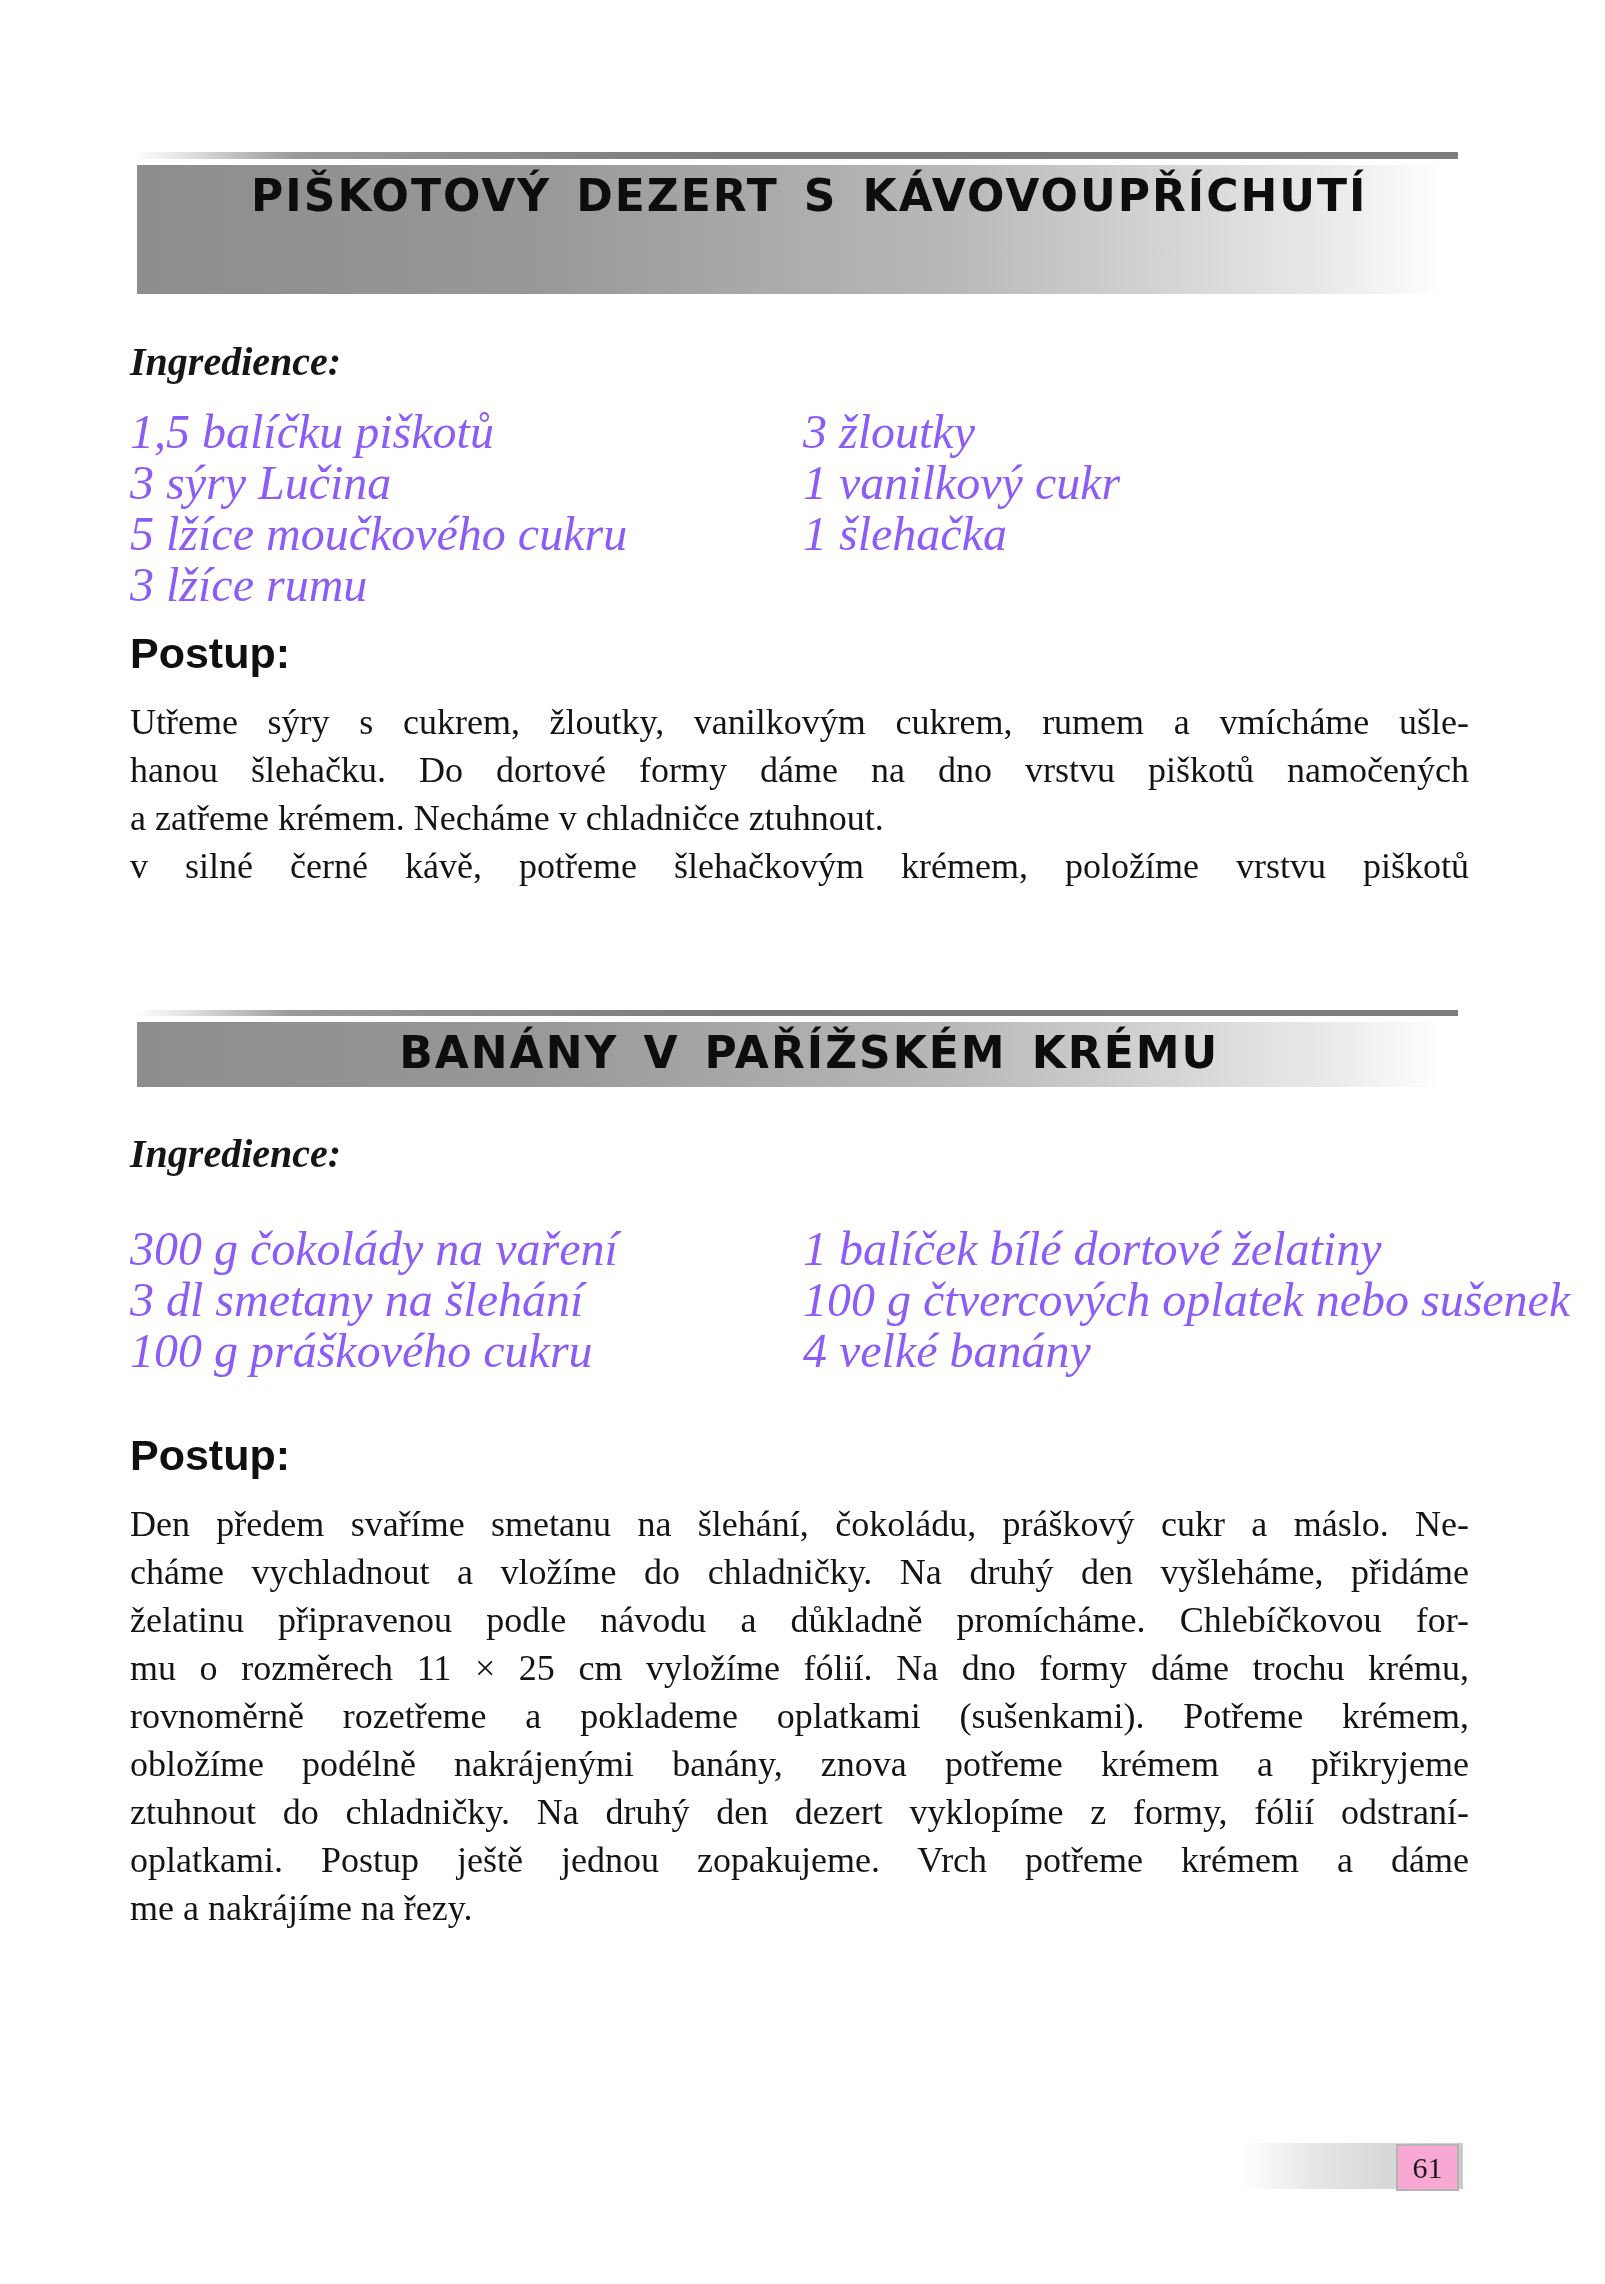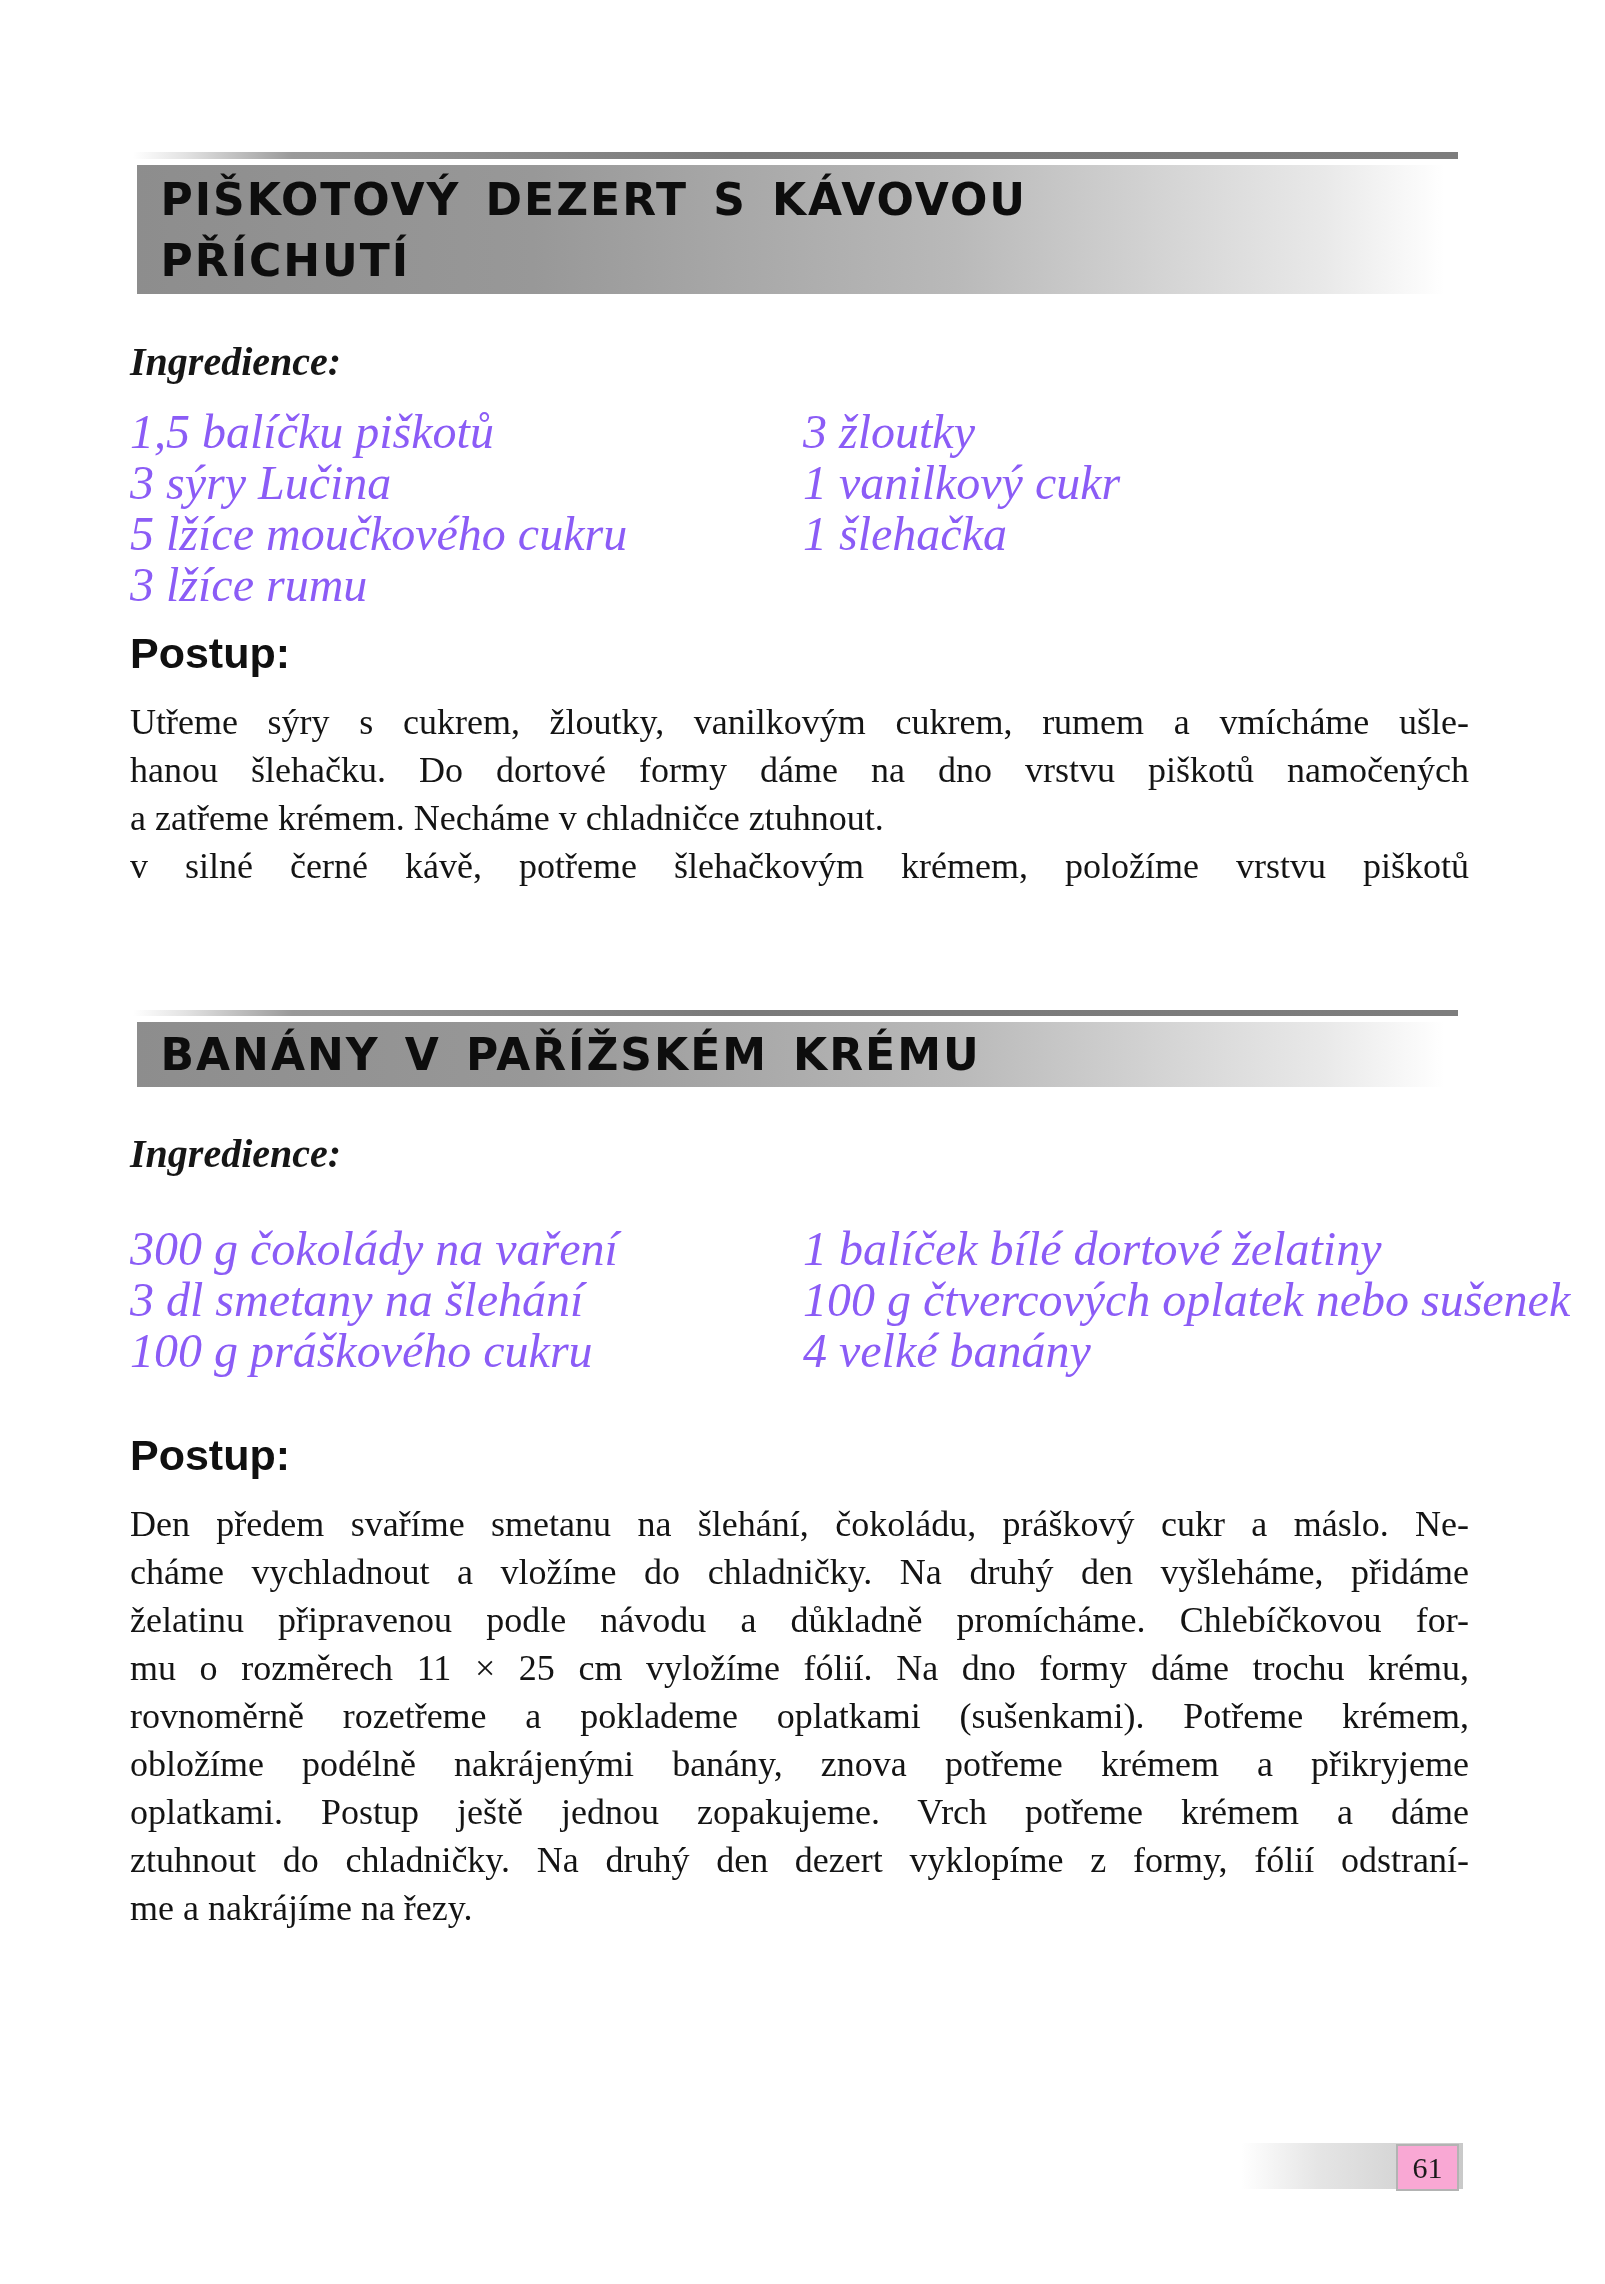--- a/index.html
+++ b/index.html
@@ -15,21 +15,21 @@
   .top-rule{
     position:absolute;height:6.9px;
     background:linear-gradient(90deg,#ffffff 0%,#e2e2e2 4%,#9a9a9a 12%,#7a7a7a 45%,#7d7d7d 100%);
   }
   .rule1{left:133px;top:152px;width:1325px;}
   .rule2{left:133px;top:1010px;width:1325px;height:5.9px;}
   
   .banner{
     position:absolute;left:137px;width:1321px;
     background:linear-gradient(90deg,#8d8d8d 0%,#989898 30%,#b9b9b9 62%,#e9e9e9 90%,#ffffff 99%);
-    display:flex;flex-direction:column;justify-content:center;
+    display:flex;flex-direction:row;justify-content:center;
     padding-left:23.5px;box-sizing:border-box;
   }
   .banner1{top:165px;height:129px;}
   .banner2{top:1022px;height:65px;}
   .banner-line{
     font-family:"DejaVu Sans", sans-serif;
     font-weight:bold;
     font-size:44px;
     line-height:61px;
     letter-spacing:2px;
@@ -151,22 +151,22 @@
 
   <div class="method-heading method-head2">Postup:</div>
 
   <div class="paragraph para2">
     <div class="method-line">Den předem svaříme smetanu na šlehání, čokoládu, práškový cukr a máslo. Ne-</div>
     <div class="method-line">cháme vychladnout a vložíme do chladničky. Na druhý den vyšleháme, přidáme</div>
     <div class="method-line">želatinu připravenou podle návodu a důkladně promícháme. Chlebíčkovou for-</div>
     <div class="method-line">mu o rozměrech 11 × 25 cm vyložíme fólií. Na dno formy dáme trochu krému,</div>
     <div class="method-line">rovnoměrně rozetřeme a poklademe oplatkami (sušenkami). Potřeme krémem,</div>
     <div class="method-line">obložíme podélně nakrájenými banány, znova potřeme krémem a přikryjeme</div>
+    <div class="method-line">ztuhnout do chladničky. Na druhý den dezert vyklopíme z formy, fólií odstraní-</div>
     <div class="method-line">oplatkami. Postup ještě jednou zopakujeme. Vrch potřeme krémem a dáme</div>
-    <div class="method-line">ztuhnout do chladničky. Na druhý den dezert vyklopíme z formy, fólií odstraní-</div>
     <div class="method-line last">me a nakrájíme na řezy.</div>
   </div>
 
   <div class="footer-bar"></div>
   <div class="page-number-box">
     <span class="page-number">61</span>
   </div>
 
 </div>
 

